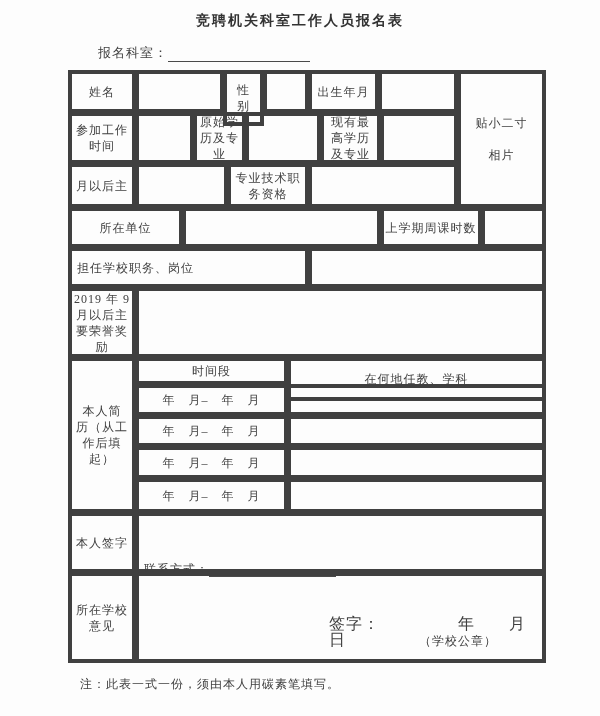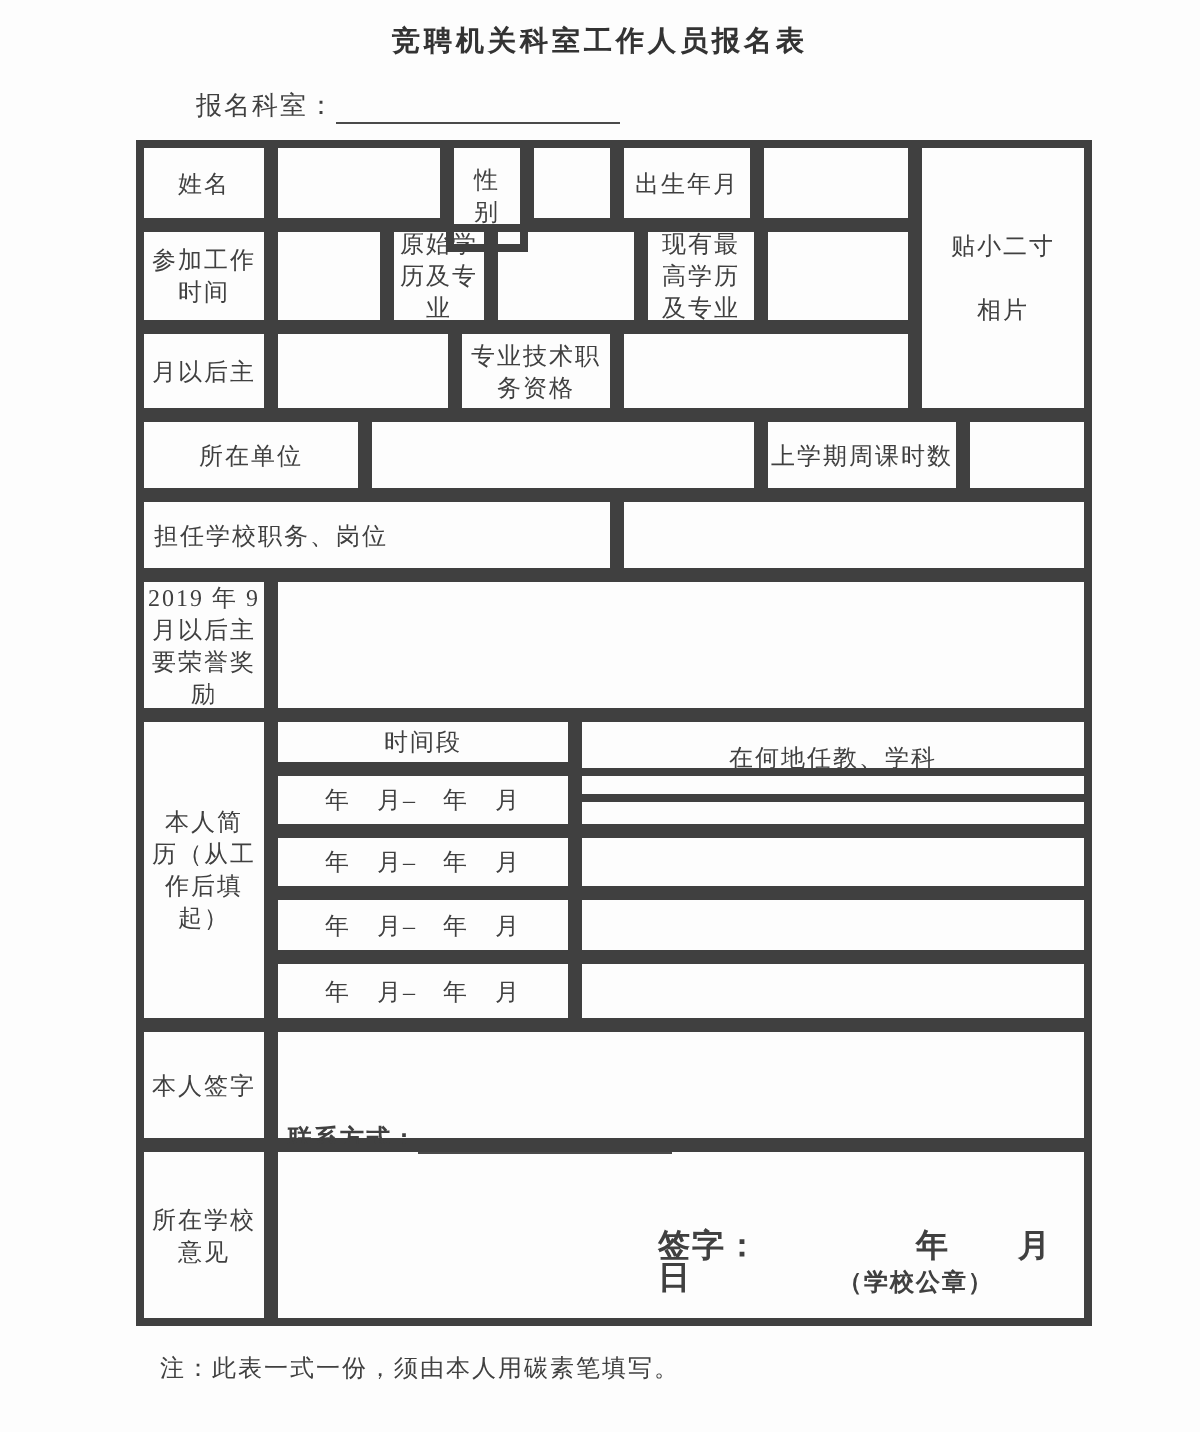--- a/index.html
+++ b/index.html
@@ -15,21 +15,21 @@
   }
   .section-line{left:80px;top:44px;font-size:13px;letter-spacing:1px;margin-left:18px;}
   .blank-line{display:inline-block;border-bottom:1px solid #4a4a4a;height:13px;vertical-align:bottom;}
   .cell{
     position:absolute;box-sizing:border-box;border:4px solid #404040;
     display:flex;align-items:center;justify-content:center;
     text-align:center;font-size:12px;line-height:16px;
     letter-spacing:1px;white-space:pre-line;
   }
   .cell.left{justify-content:flex-start;text-align:right;padding-left:5px;}
-  .cell.block{display:block;text-align:left;font-weight:bold;}
+  .cell.block{display:block;text-align:left;}
   .contact-row{margin:13px 0 0 5px;font-size:12px;letter-spacing:1px;}
   .sign-row{margin:7px 0 0 190px;font-size:16px;letter-spacing:1px;}
   .sign-date{margin-left:78px;}
   .seal{position:absolute;left:280px;top:57px;font-size:12px;letter-spacing:1px;}
   .footnote{left:80px;top:676px;font-size:12px;letter-spacing:1px;}
 </style>
 </head>
 <body>
 
 <div class="sheet">

